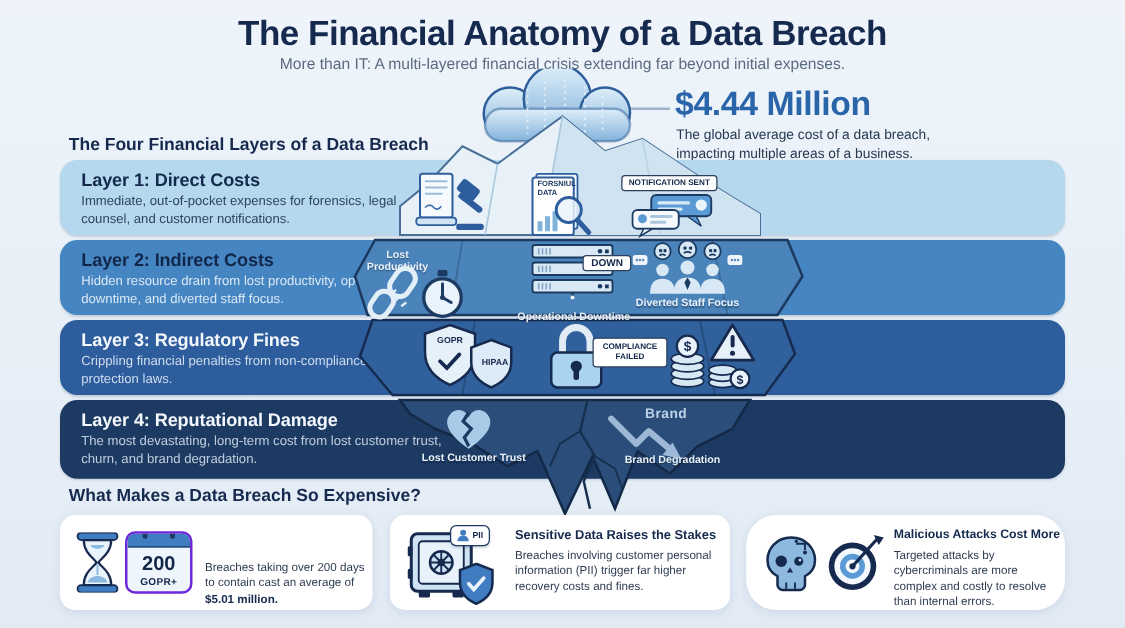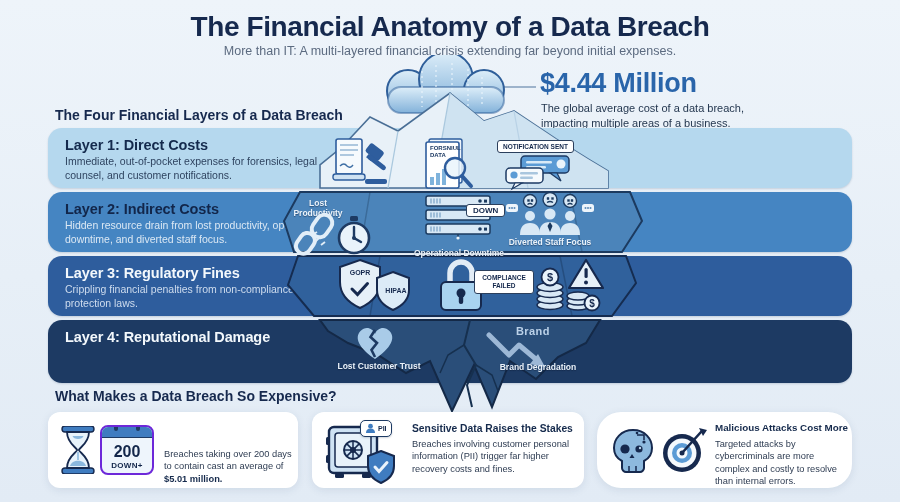--- a/index.html
+++ b/index.html
@@ -91,20 +91,21 @@
   </div>
   <div class="abs band band3" style="top: 256px; background: rgb(46, 93, 157);">
     <div class="band-inner">
       <div class="band-title">Layer 3: Regulatory Fines</div>
       <div class="band-desc">Crippling financial penalties from non-compliance with data protection laws.</div>
     </div>
   </div>
   <div class="abs band band4" style="top: 320px; height: 63px; background: rgb(29, 58, 99);">
     <div class="band-inner">
       <div class="band-title">Layer 4: Reputational Damage</div>
+      <div class="band-desc">The most devastating, long-term cost from lost customer trust, churn, and brand degradation.</div>
     </div>
   </div>
 
   <svg class="abs berg-svg" viewBox="0 0 390 365">
     <defs>
       <linearGradient id="cloudGrad" x1="0" y1="0" x2="0" y2="1">
         <stop offset="0" stop-color="#ddeef9"></stop>
           <stop offset="1" stop-color="#83b2da"></stop>
       </linearGradient>
     </defs>
@@ -358,21 +359,21 @@
       <path d="M7 6 H29 C29 17 20 21 18.8 24 C20 27 29 31 29 42 H7 C7 31 16 27 17.2 24 C16 21 7 17 7 6 Z" fill="#e8f3fb" stroke="#16294e" stroke-width="1.8"></path>
       <path d="M12.5 10 H23.5 C22.5 14 13.5 14 12.5 10 Z" fill="#8bb8de"></path>
       <path d="M10 40 H26 C24 33 12 33 10 40 Z" fill="#8bb8de"></path>
       <line x1="18" y1="26" x2="18" y2="34" stroke="#8bb8de" stroke-width="1.6"></line>
     </svg>
     <div class="abs calendar" style="left:52px;top:13px;">
       <div class="calendar-band"></div>
       <div class="cal-peg" style="left:12px;"></div>
       <div class="cal-peg" style="right:12px;"></div>
       <div class="cal-num">200</div>
-      <div class="cal-unit">DOWN+</div>
+      <div class="cal-unit">GOPR+</div>
     </div>
     <div class="abs card-body" style="left:116px;top:36px;width:128px;">
       <span>Breaches taking over 200 days to contain cast an average of </span><b>$5.01 million.</b>
     </div>
   </div>
 
   <div class="abs card" style="left:312px;width:272px;">
     <svg class="abs" style="left:14px;top:12px;" width="56" height="58" viewBox="0 0 56 58">
       <rect x="3" y="3" width="48" height="46" rx="5" fill="#cfe3f4" stroke="#16294e" stroke-width="2.4"></rect>
       <rect x="9" y="9" width="36" height="34" rx="3" fill="#e8f2fa" stroke="#16294e" stroke-width="1.5"></rect>

